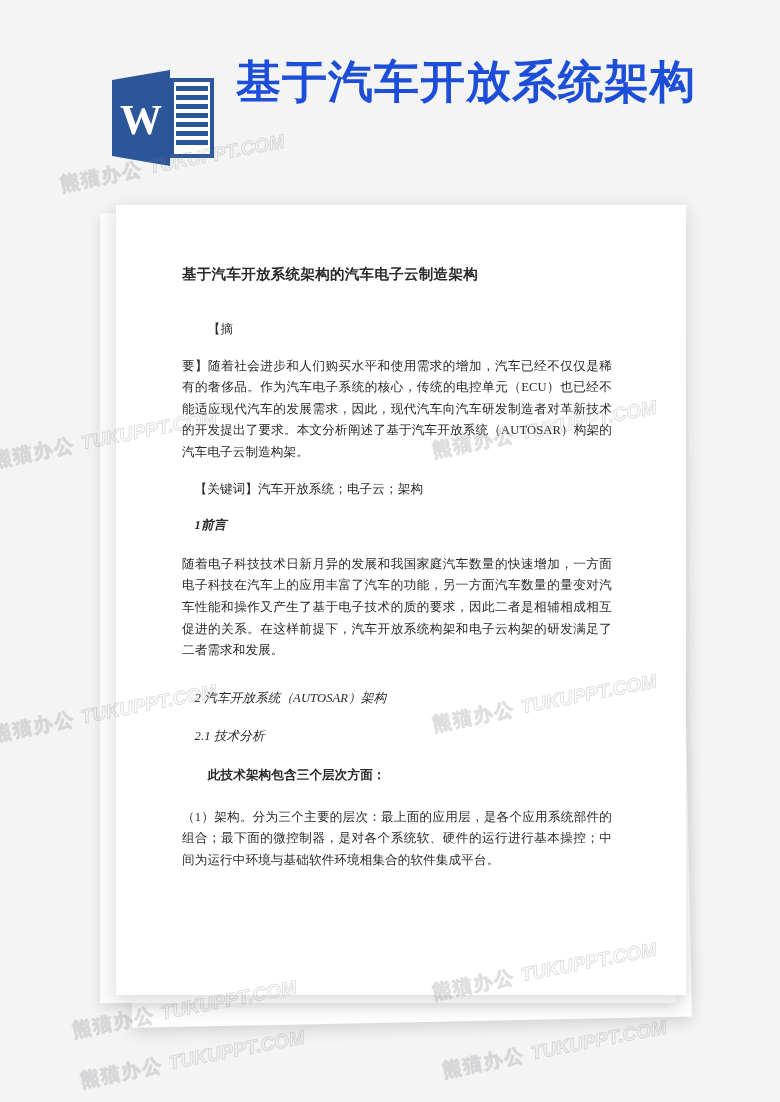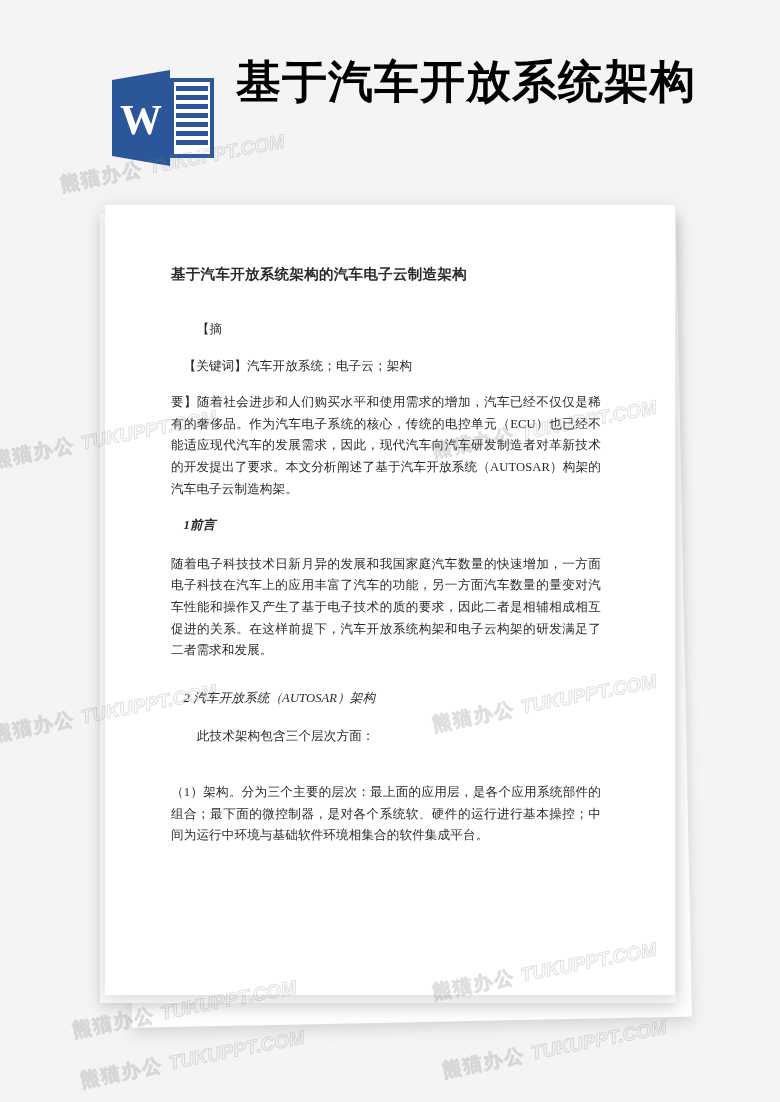--- a/index.html
+++ b/index.html
@@ -59,21 +59,21 @@
     width: 112px; height: 104px;
   }
   .header-title {
     position: absolute;
     left: 236px; top: 56px;
     width: 520px;
     font-family: "Liberation Serif", serif;
     font-weight: 700;
     font-size: 45px;
     line-height: 52px;
-    color: #000000;
+    color: #1d4ed8;
     letter-spacing: 1px;
   }
   .header-title .l2 { display:block; }
 
   
   .sheet-back-b {
     position: absolute;
     left: 116px; top: 228px;
     width: 560px; height: 800px;
     background: #fdfdfd;
@@ -85,21 +85,21 @@
   .sheet-back-a {
     position: absolute;
     left: 100px; top: 213px;
     width: 576px; height: 790px;
     background: #fbfbfb;
     box-shadow: 0 5px 12px rgba(110,110,115,0.20);
     z-index: 9;
   }
   .sheet-main {
     position: absolute;
-    left: 105px; top: 205px;
+    left: 116px; top: 205px;
     width: 570px; height: 790px;
     background: #ffffff;
     box-shadow: 0 4px 16px rgba(120,120,125,0.25);
     z-index: 10;
     overflow: hidden;
   }
 
   
   .doc {
     position: absolute;
@@ -118,21 +118,21 @@
   .p {
     font-size: 12.6px;
     line-height: 21.6px;
     margin: 0 0 15px 0;
     text-align: justify;
     letter-spacing: 0.1px;
   }
   .p.indent-1 { text-indent: 2.05em; }
   .p.indent-half { text-indent: 1.0em; }
   .p.gap-lg { margin-bottom: 26px; font-family: Liberation Serif, serif; }
-  .p.gap-xl { margin-bottom: 34px; }
+  .p.gap-xl { margin-bottom: 20px; font-weight: bold; }
   .h-sec {
     font-size: 12.6px;
     font-weight: 700;
     line-height: 21.6px;
     margin: 0 0 17px 0;
     text-indent: 1.0em;
     letter-spacing: 0.1px;
     font-style: italic;
   }
   .h-sec.n { font-weight: 400; }
@@ -167,29 +167,30 @@
     <span class="l1">基于汽车开放系统架构</span>
   </div>
 </div>
 
 <div class="sheet-main">
   <div class="doc">
 
     <div class="doc-title">基于汽车开放系统架构的汽车电子云制造架构</div>
 
     <p class="p indent-1">【摘</p>
+    <p class="p">要】随着社会进步和人们购买水平和使用需求的增加，汽车已经不仅仅是稀有的奢侈品。作为汽车电子系统的核心，传统的电控单元（ECU）也已经不能适应现代汽车的发展需求，因此，现代汽车向汽车研发制造者对革新技术的开发提出了要求。本文分析阐述了基于汽车开放系统（AUTOSAR）构架的汽车电子云制造构架。</p>
+
     <p class="p indent-half">【关键词】汽车开放系统；电子云；架构</p>
 
-    <p class="p">要】随着社会进步和人们购买水平和使用需求的增加，汽车已经不仅仅是稀有的奢侈品。作为汽车电子系统的核心，传统的电控单元（ECU）也已经不能适应现代汽车的发展需求，因此，现代汽车向汽车研发制造者对革新技术的开发提出了要求。本文分析阐述了基于汽车开放系统（AUTOSAR）构架的汽车电子云制造构架。</p>
-
     <p class="h-sec gap-xl">1前言</p>
 
     <p class="p gap-lg">随着电子科技技术日新月异的发展和我国家庭汽车数量的快速增加，一方面电子科技在汽车上的应用丰富了汽车的功能，另一方面汽车数量的量变对汽车性能和操作又产生了基于电子技术的质的要求，因此二者是相辅相成相互促进的关系。在这样前提下，汽车开放系统构架和电子云构架的研发满足了二者需求和发展。</p>
 
     <p class="h-sec n">2 汽车开放系统（AUTOSAR）架构</p>
+    <p class="h-sec n gap-xl">2.1 技术分析</p>
 
 
     <p class="p indent-1 gap-xl">此技术架构包含三个层次方面：</p>
 
     <p class="p gap-lg">（1）架构。分为三个主要的层次：最上面的应用层，是各个应用系统部件的组合；最下面的微控制器，是对各个系统软、硬件的运行进行基本操控；中间为运行中环境与基础软件环境相集合的软件集成平台。</p>
 
   </div>
 </div>
 
 <div class="wm-layer">

